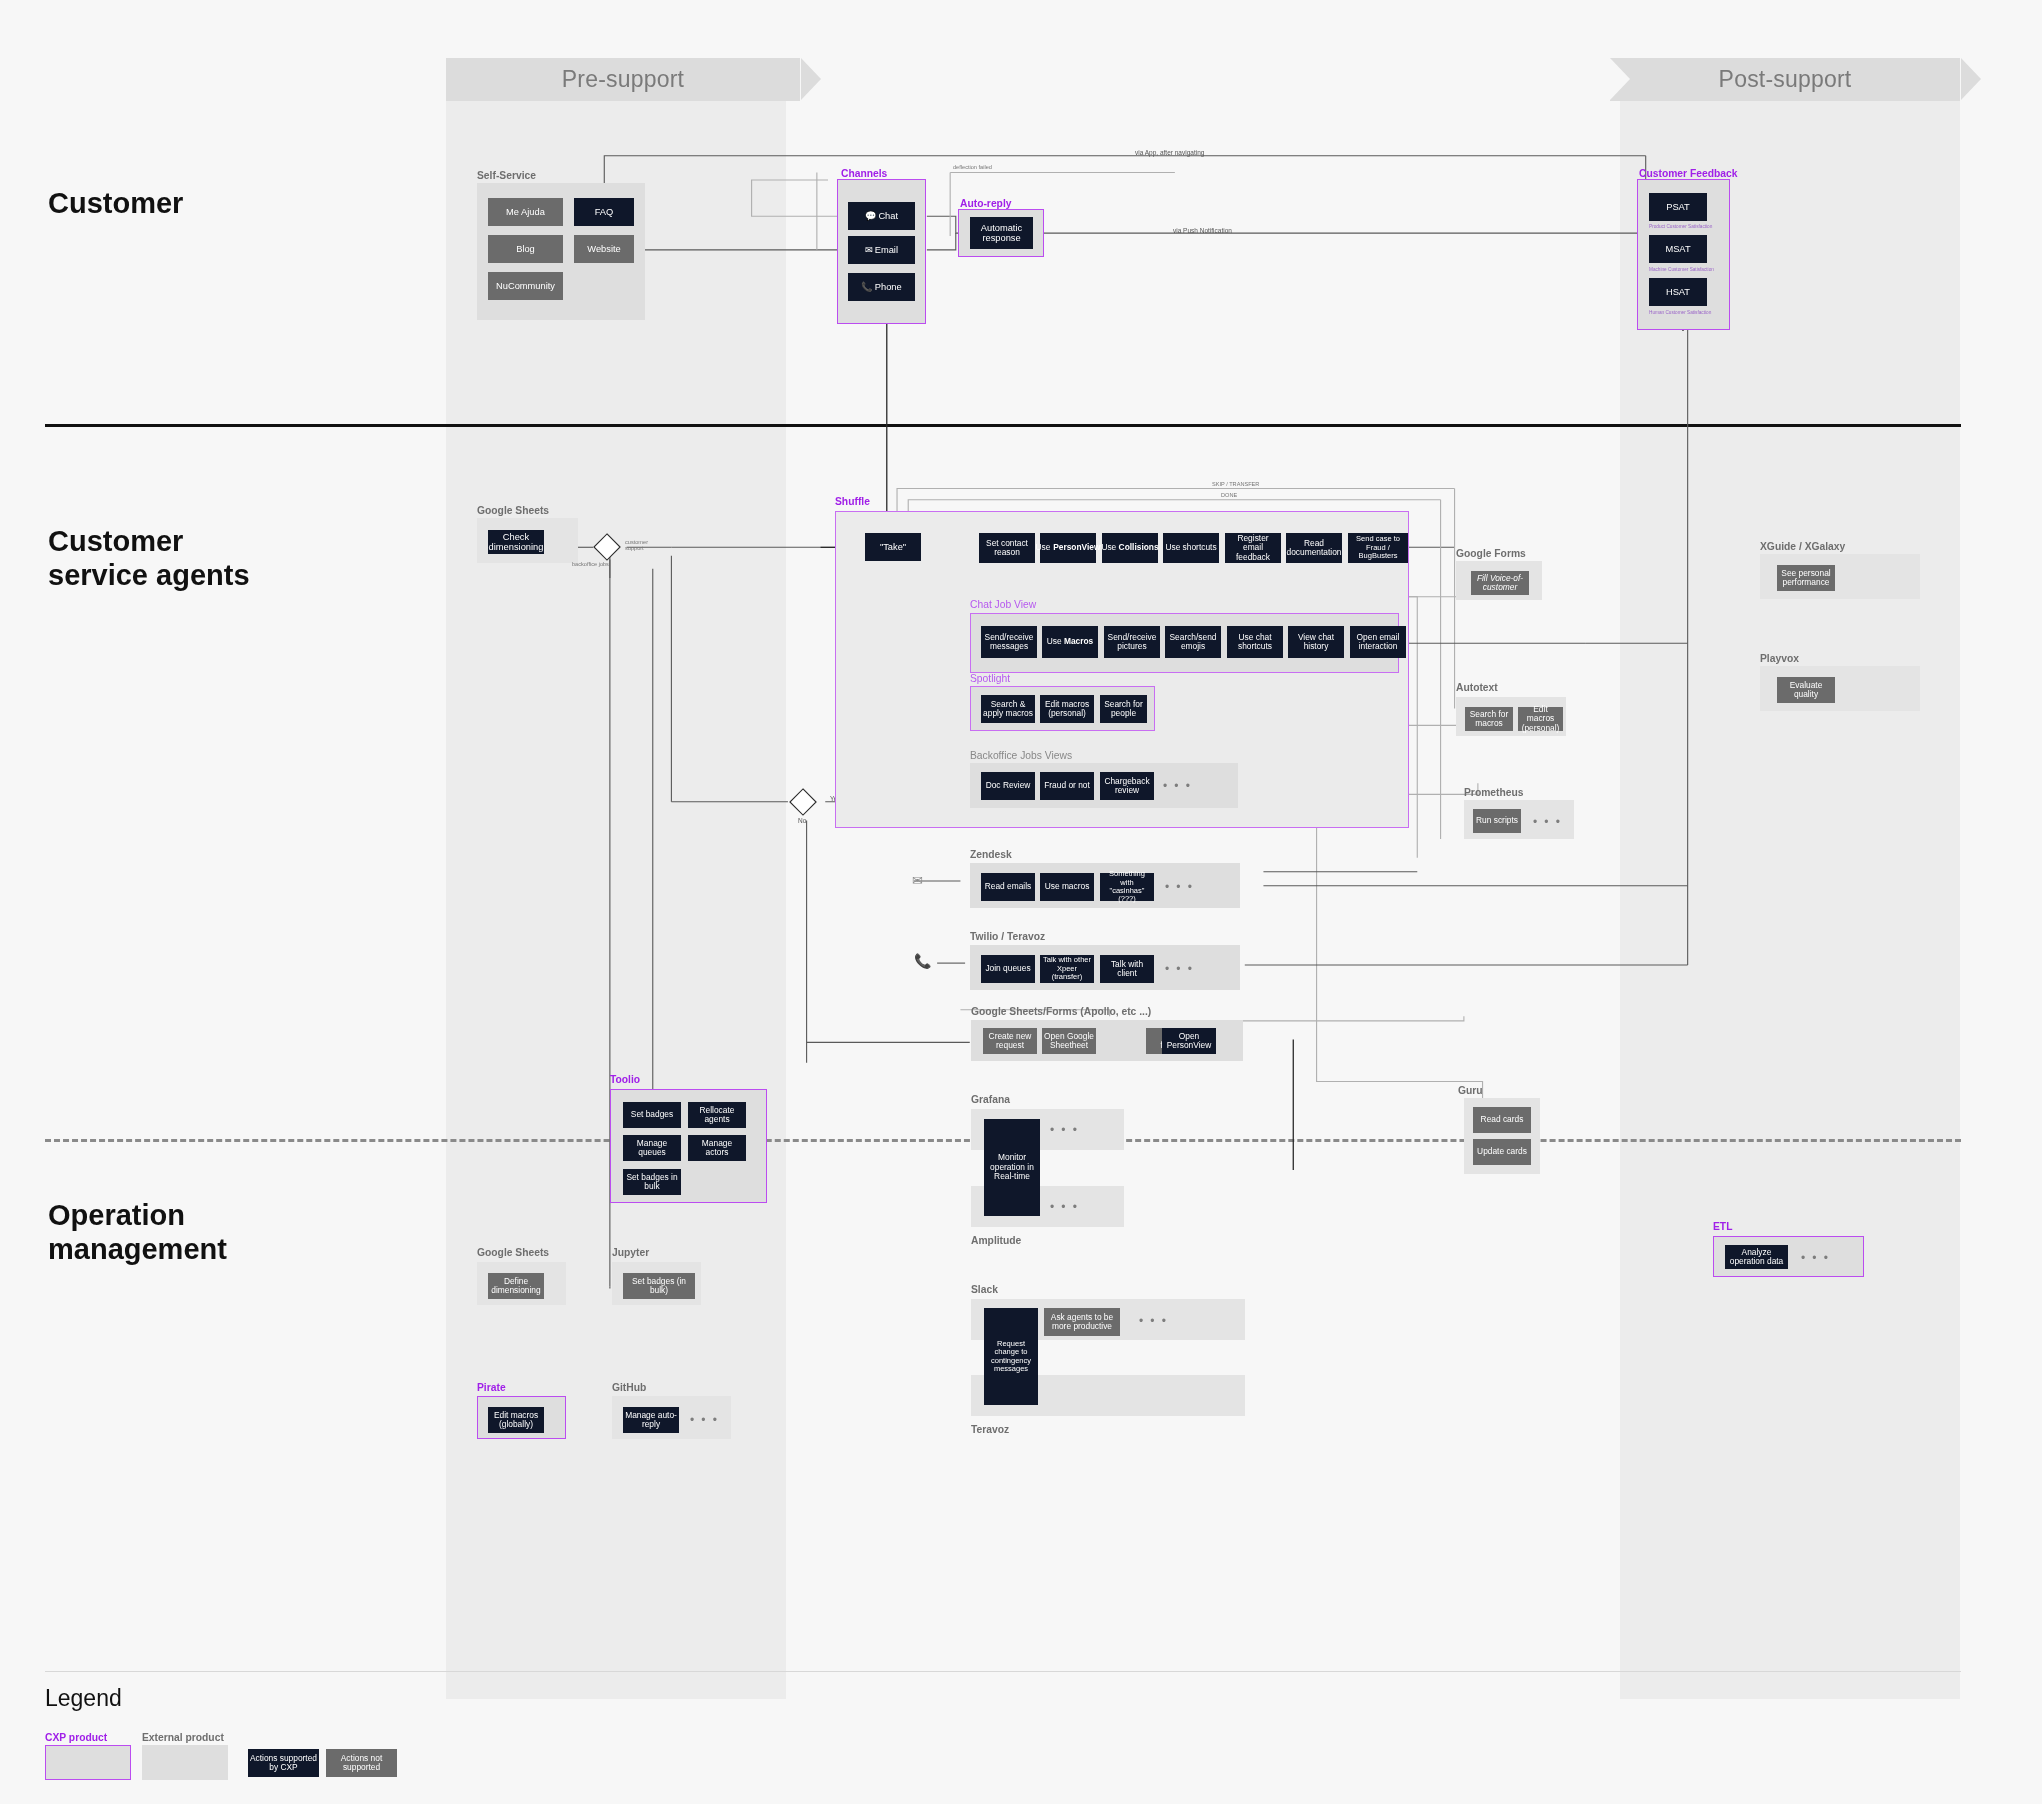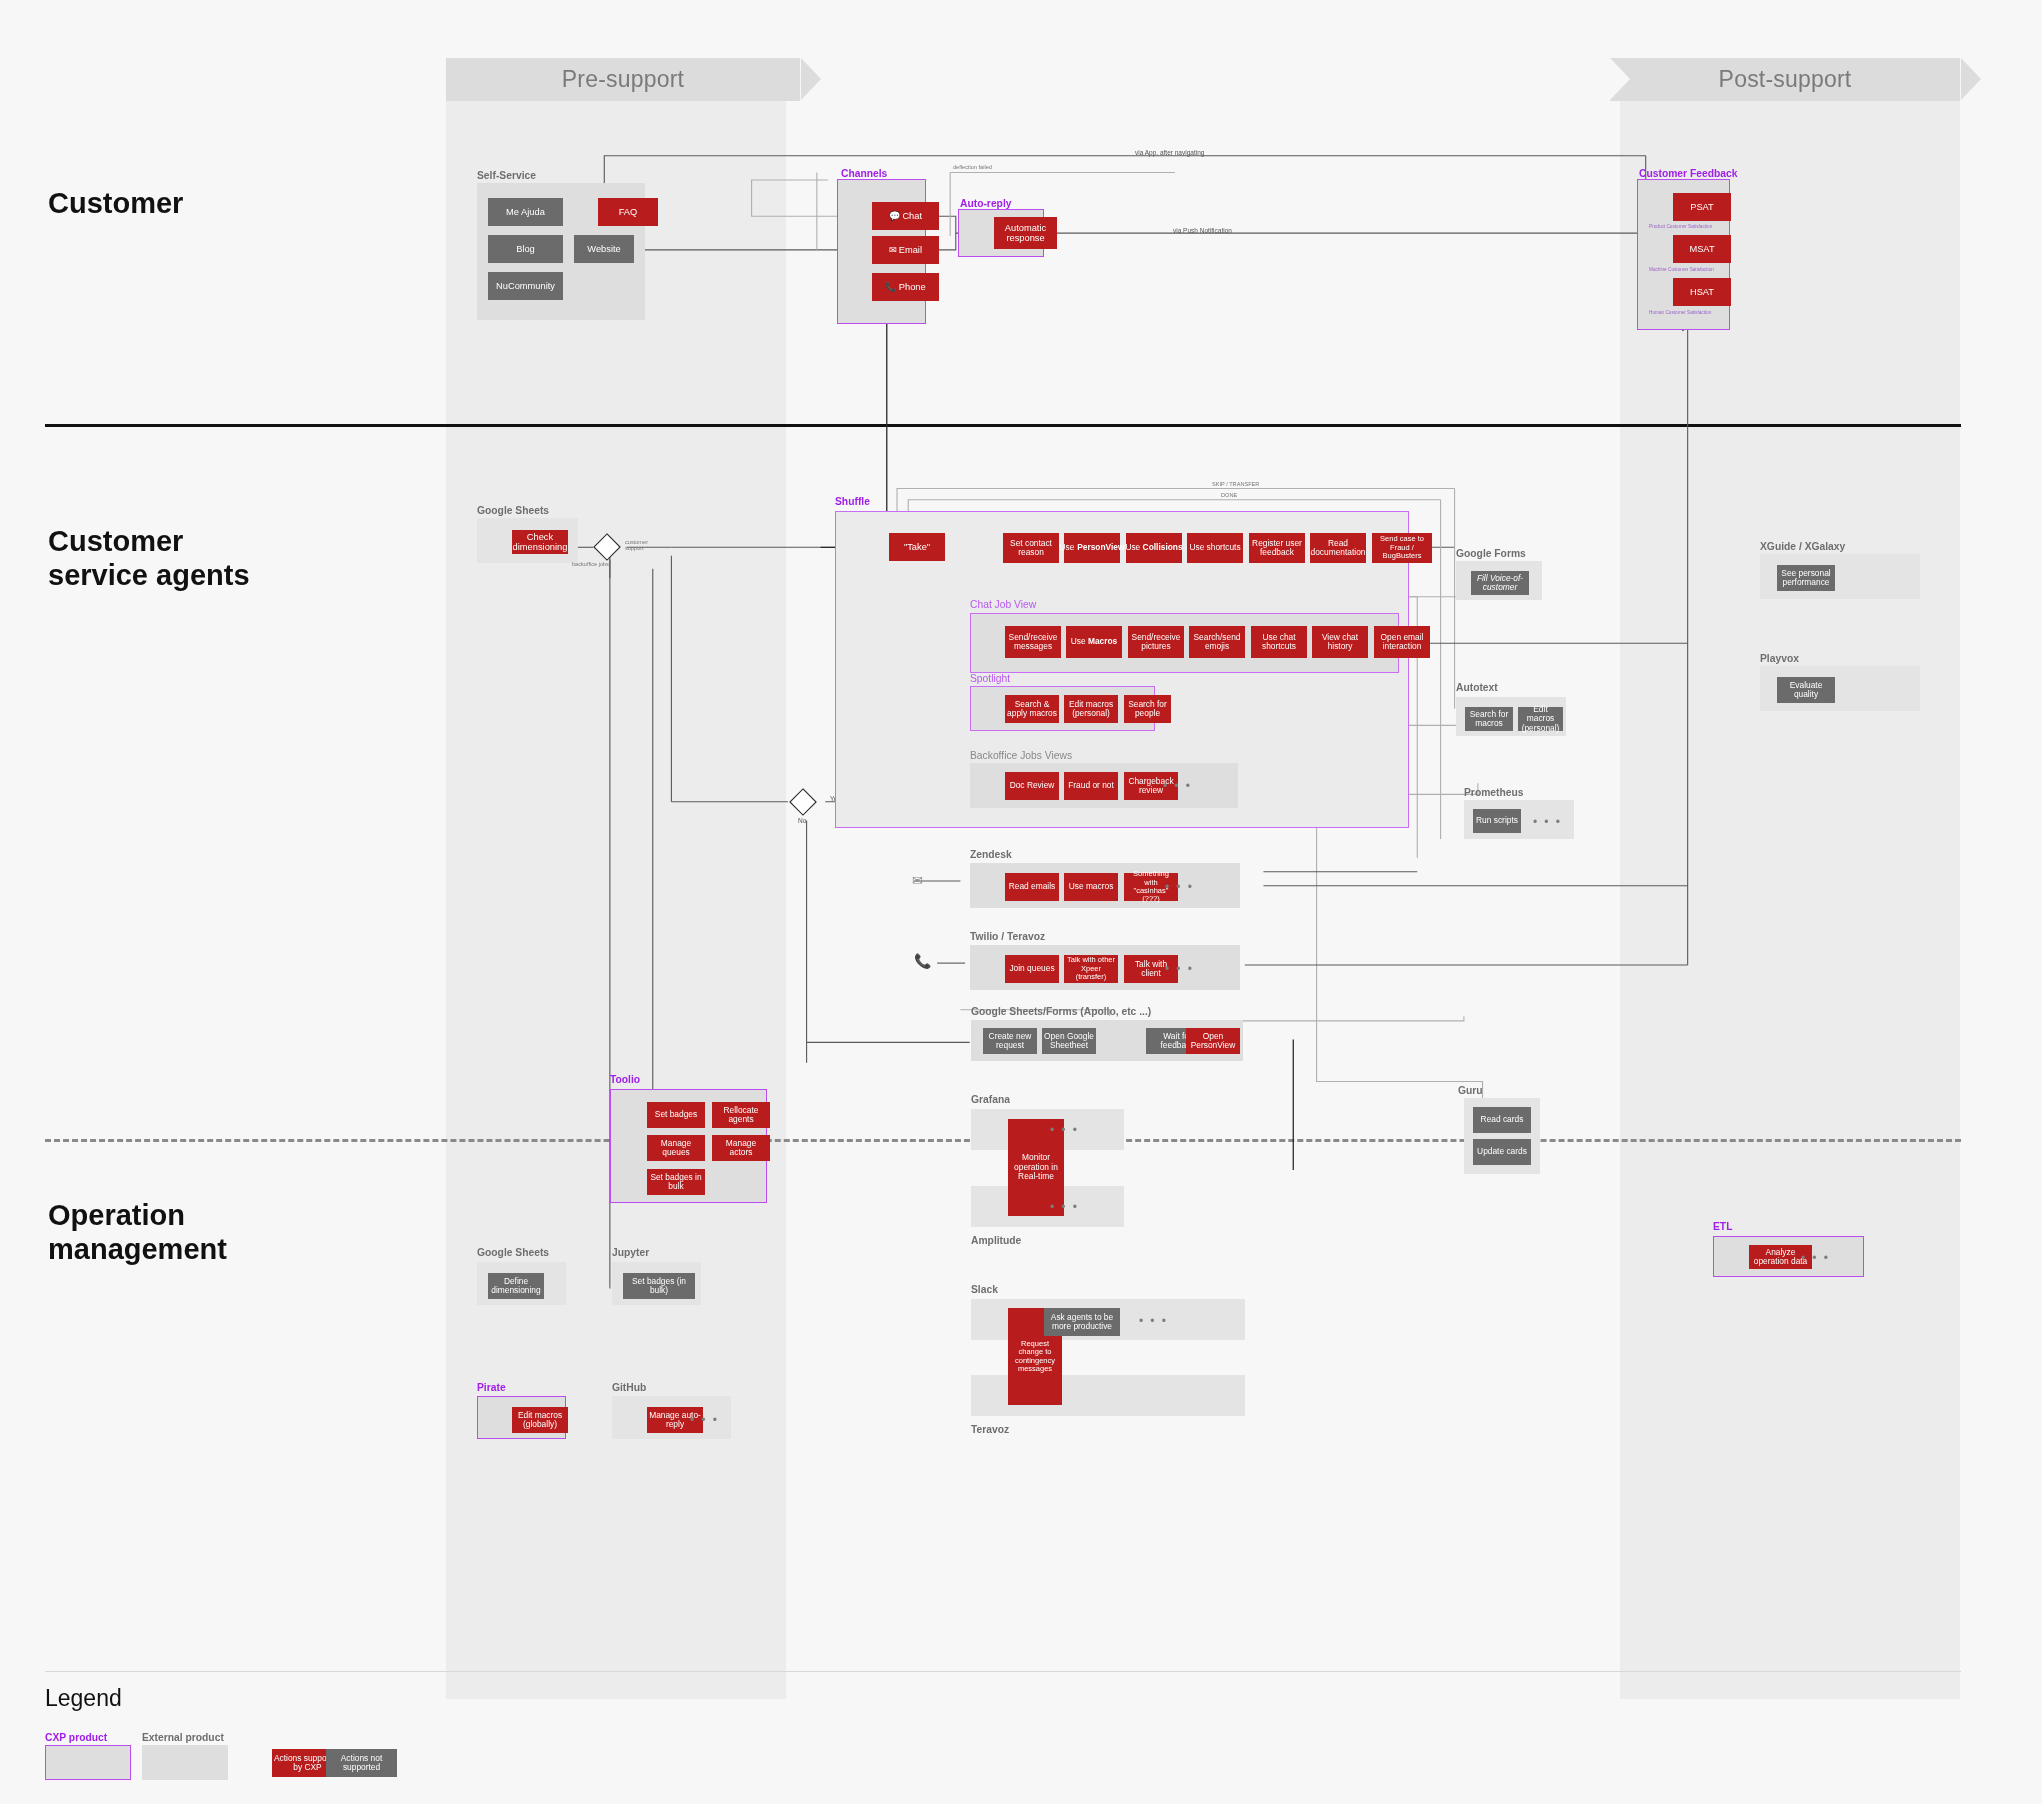--- a/index.html
+++ b/index.html
@@ -57,21 +57,21 @@
   .grp.light { background:#e4e4e4; }
   .grp.ghost { background:#ebebeb; border:1.5px solid #c86ef2; }
 
   
   .chip {
     position:absolute;
     display:flex; align-items:center; justify-content:center; text-align:center;
     color:#fff; line-height:1.12; padding:0.9px 1.9px;
     font-size:9.3px;
   }
-  .chip.purple { background:#b91c1c;margin-left:24px; }
+  .chip.purple { background:#0f172a; }
   .chip.gray   { background:#6b6b6b; }
   .chip b { font-weight:bold; }
   .chip.xs { font-size:7.5px; }
   .chip.s  { font-size:8.4px; }
 
   .dots { position:absolute; color:#7d7d7d; font-size:12px; letter-spacing:1.9px; }
 
   .sublabel { position:absolute; font-size:4.7px; color:#9a64c8; text-align:center; white-space:nowrap; }
 
   
@@ -274,21 +274,21 @@
 
   <div class="conn-label xs" style="left:1212px; top:481px;">SKIP / TRANSFER</div>
   <div class="conn-label xs" style="left:1221px; top:492px;">DONE</div>
 
   <div class="chip purple" style="left:865px; top:533px; width:56px; height:28px;">"Take"</div>
 
   <div class="chip purple s" style="left:979px; top:533px; width:56px; height:30px;">Set contact reason</div>
   <div class="chip purple s" style="left:1040px; top:533px; width:56px; height:30px;">Use <b style="margin-left:2.8px;">PersonView</b></div>
   <div class="chip purple s" style="left:1102px; top:533px; width:56px; height:30px;">Use&nbsp;<b>Collisions</b></div>
   <div class="chip purple s" style="left:1163px; top:533px; width:56px; height:30px;">Use shortcuts</div>
-  <div class="chip purple s" style="left:1225px; top:533px; width:56px; height:30px;">Register user feedback</div>
+  <div class="chip purple s" style="left:1225px; top:533px; width:56px; height:30px;">Register email feedback</div>
   <div class="chip purple s" style="left:1286px; top:533px; width:56px; height:30px;">Read documentation</div>
   <div class="chip purple xs" style="left:1348px; top:533px; width:60px; height:30px;">Send case to Fraud / BugBusters</div>
 
   <div class="grp-label cxp" style="left:970px; top:599px; font-weight:normal; color:#b659ef;">Chat Job View</div>
   <div class="grp ghost" style="left:970px; top:613px; width:429px; height:60px; background:#dedede;"></div>
   <div class="chip purple s" style="left:981px; top:626px; width:56px; height:32px;">Send/receive messages</div>
   <div class="chip purple s" style="left:1042px; top:626px; width:56px; height:32px;">Use&nbsp;<b>Macros</b></div>
   <div class="chip purple s" style="left:1104px; top:626px; width:56px; height:32px;">Send/receive pictures</div>
   <div class="chip purple s" style="left:1165px; top:626px; width:56px; height:32px;">Search/send emojis</div>
   <div class="chip purple s" style="left:1227px; top:626px; width:56px; height:32px;">Use chat shortcuts</div>

